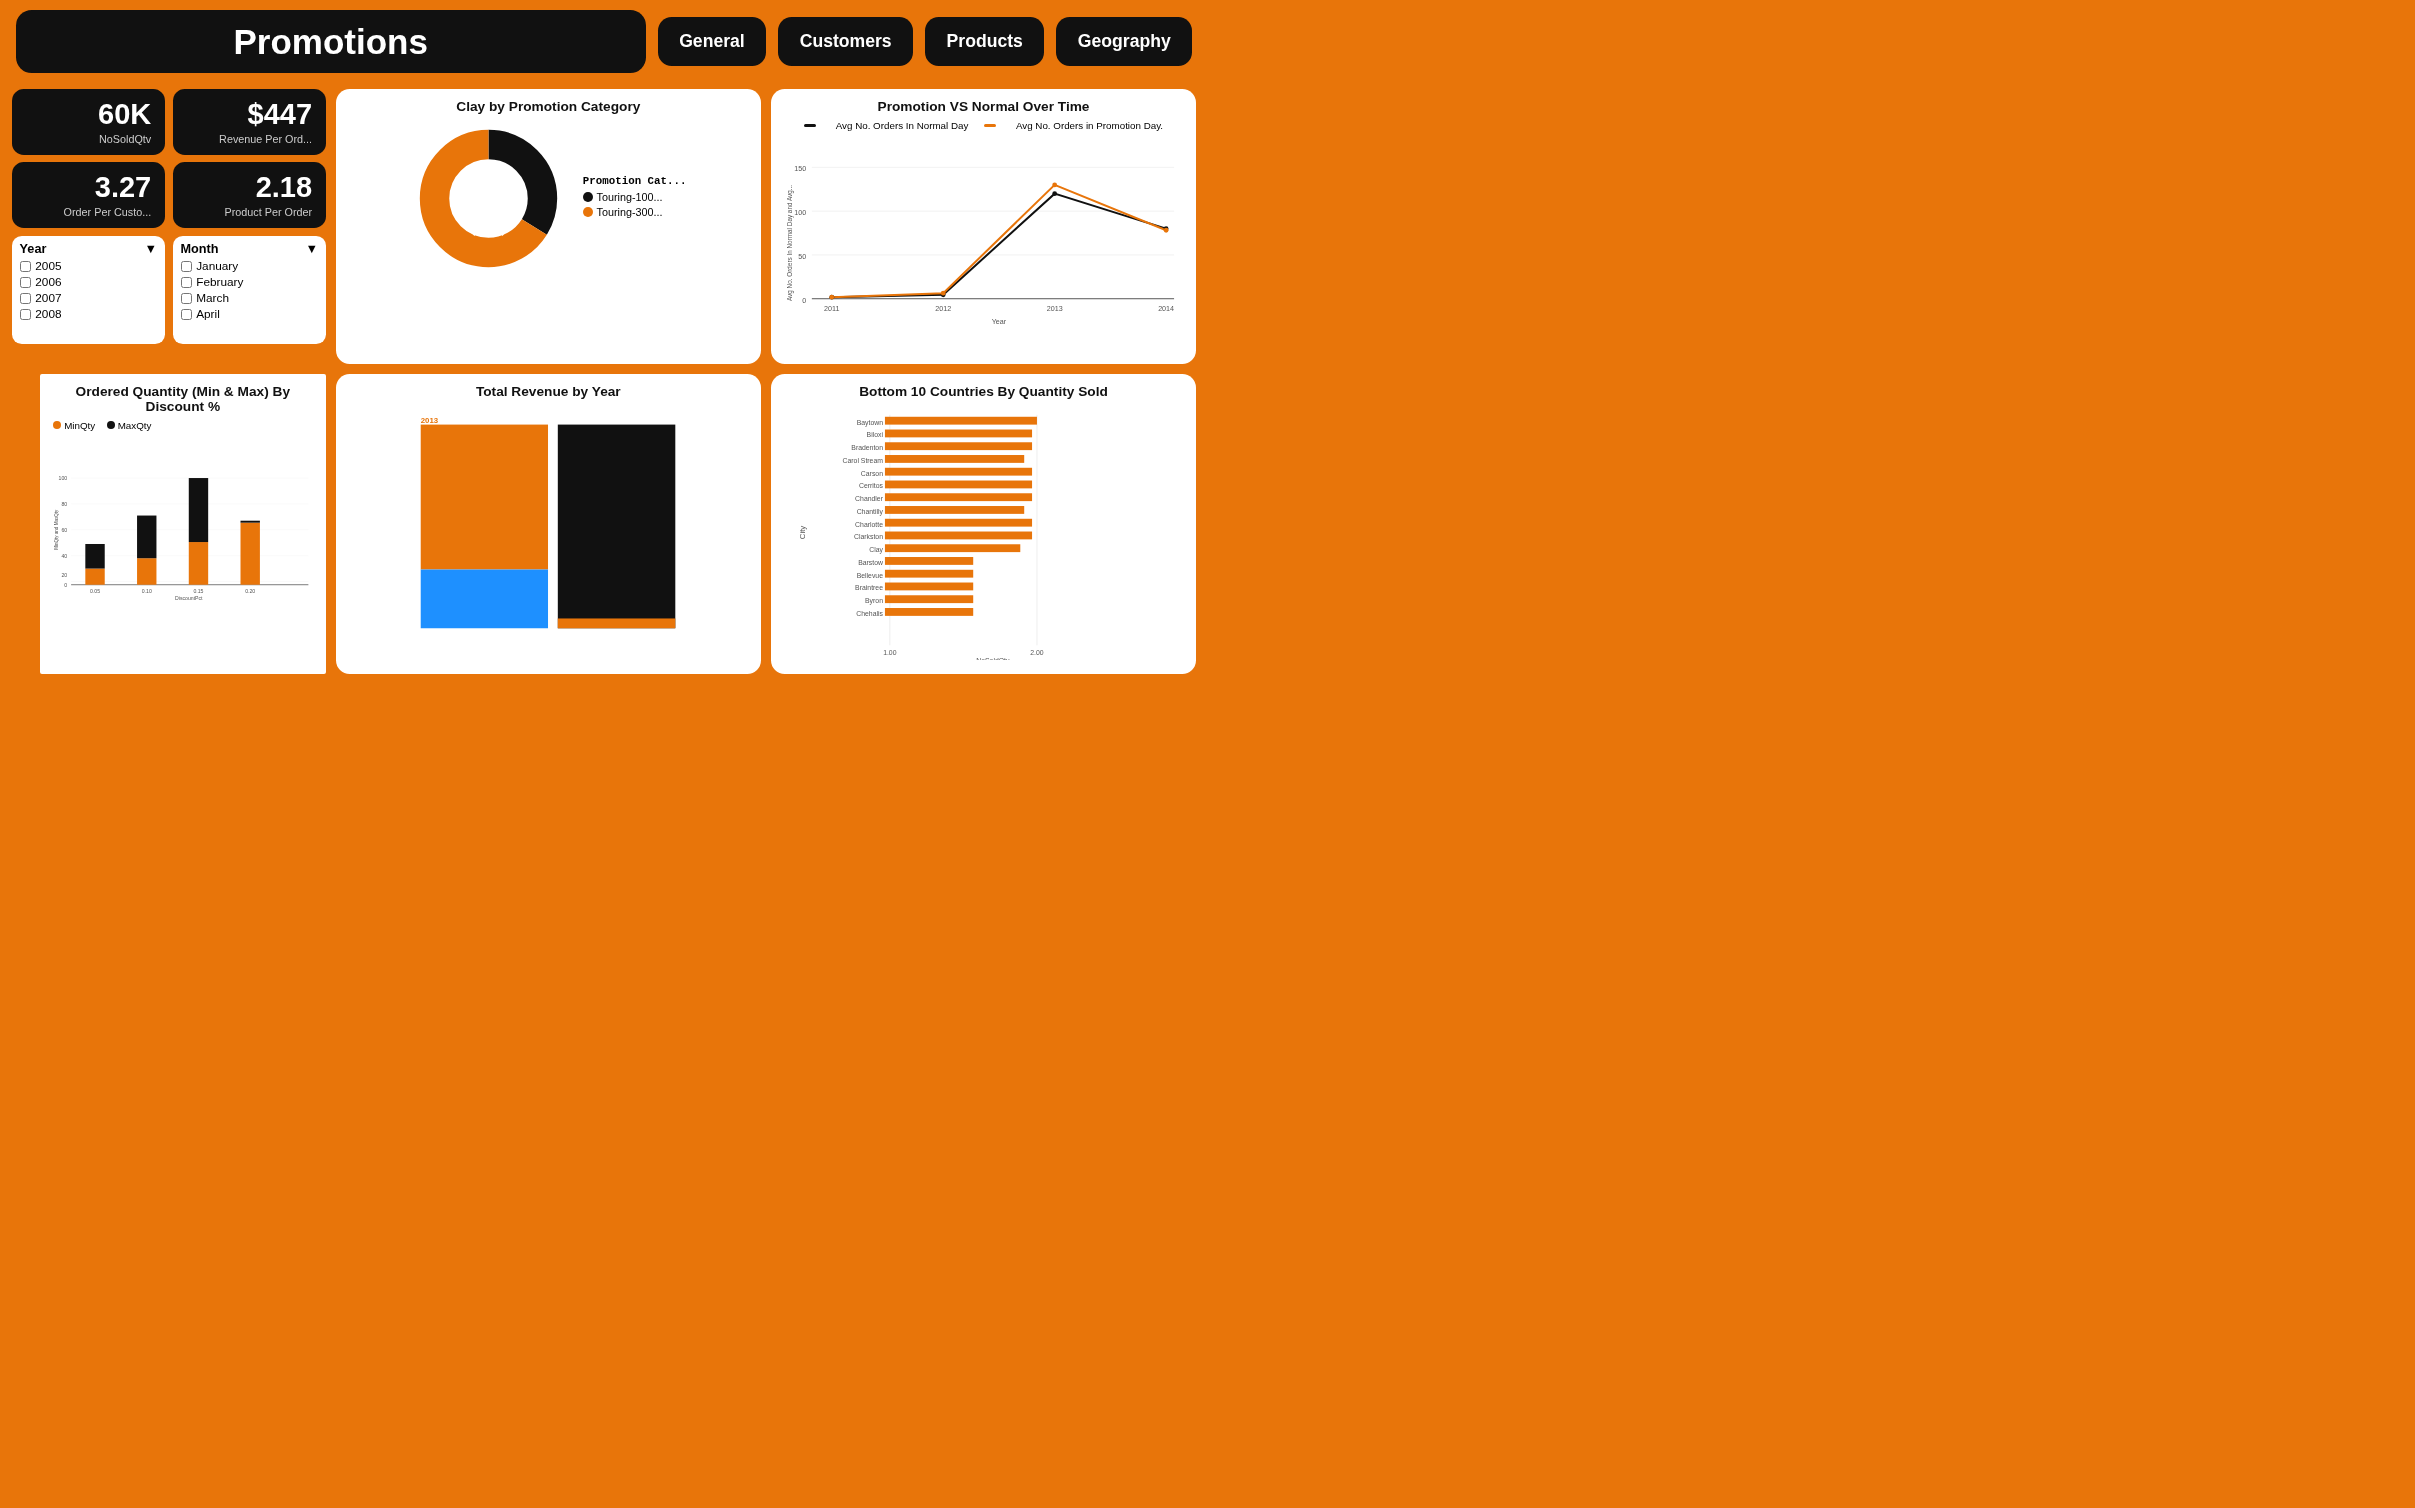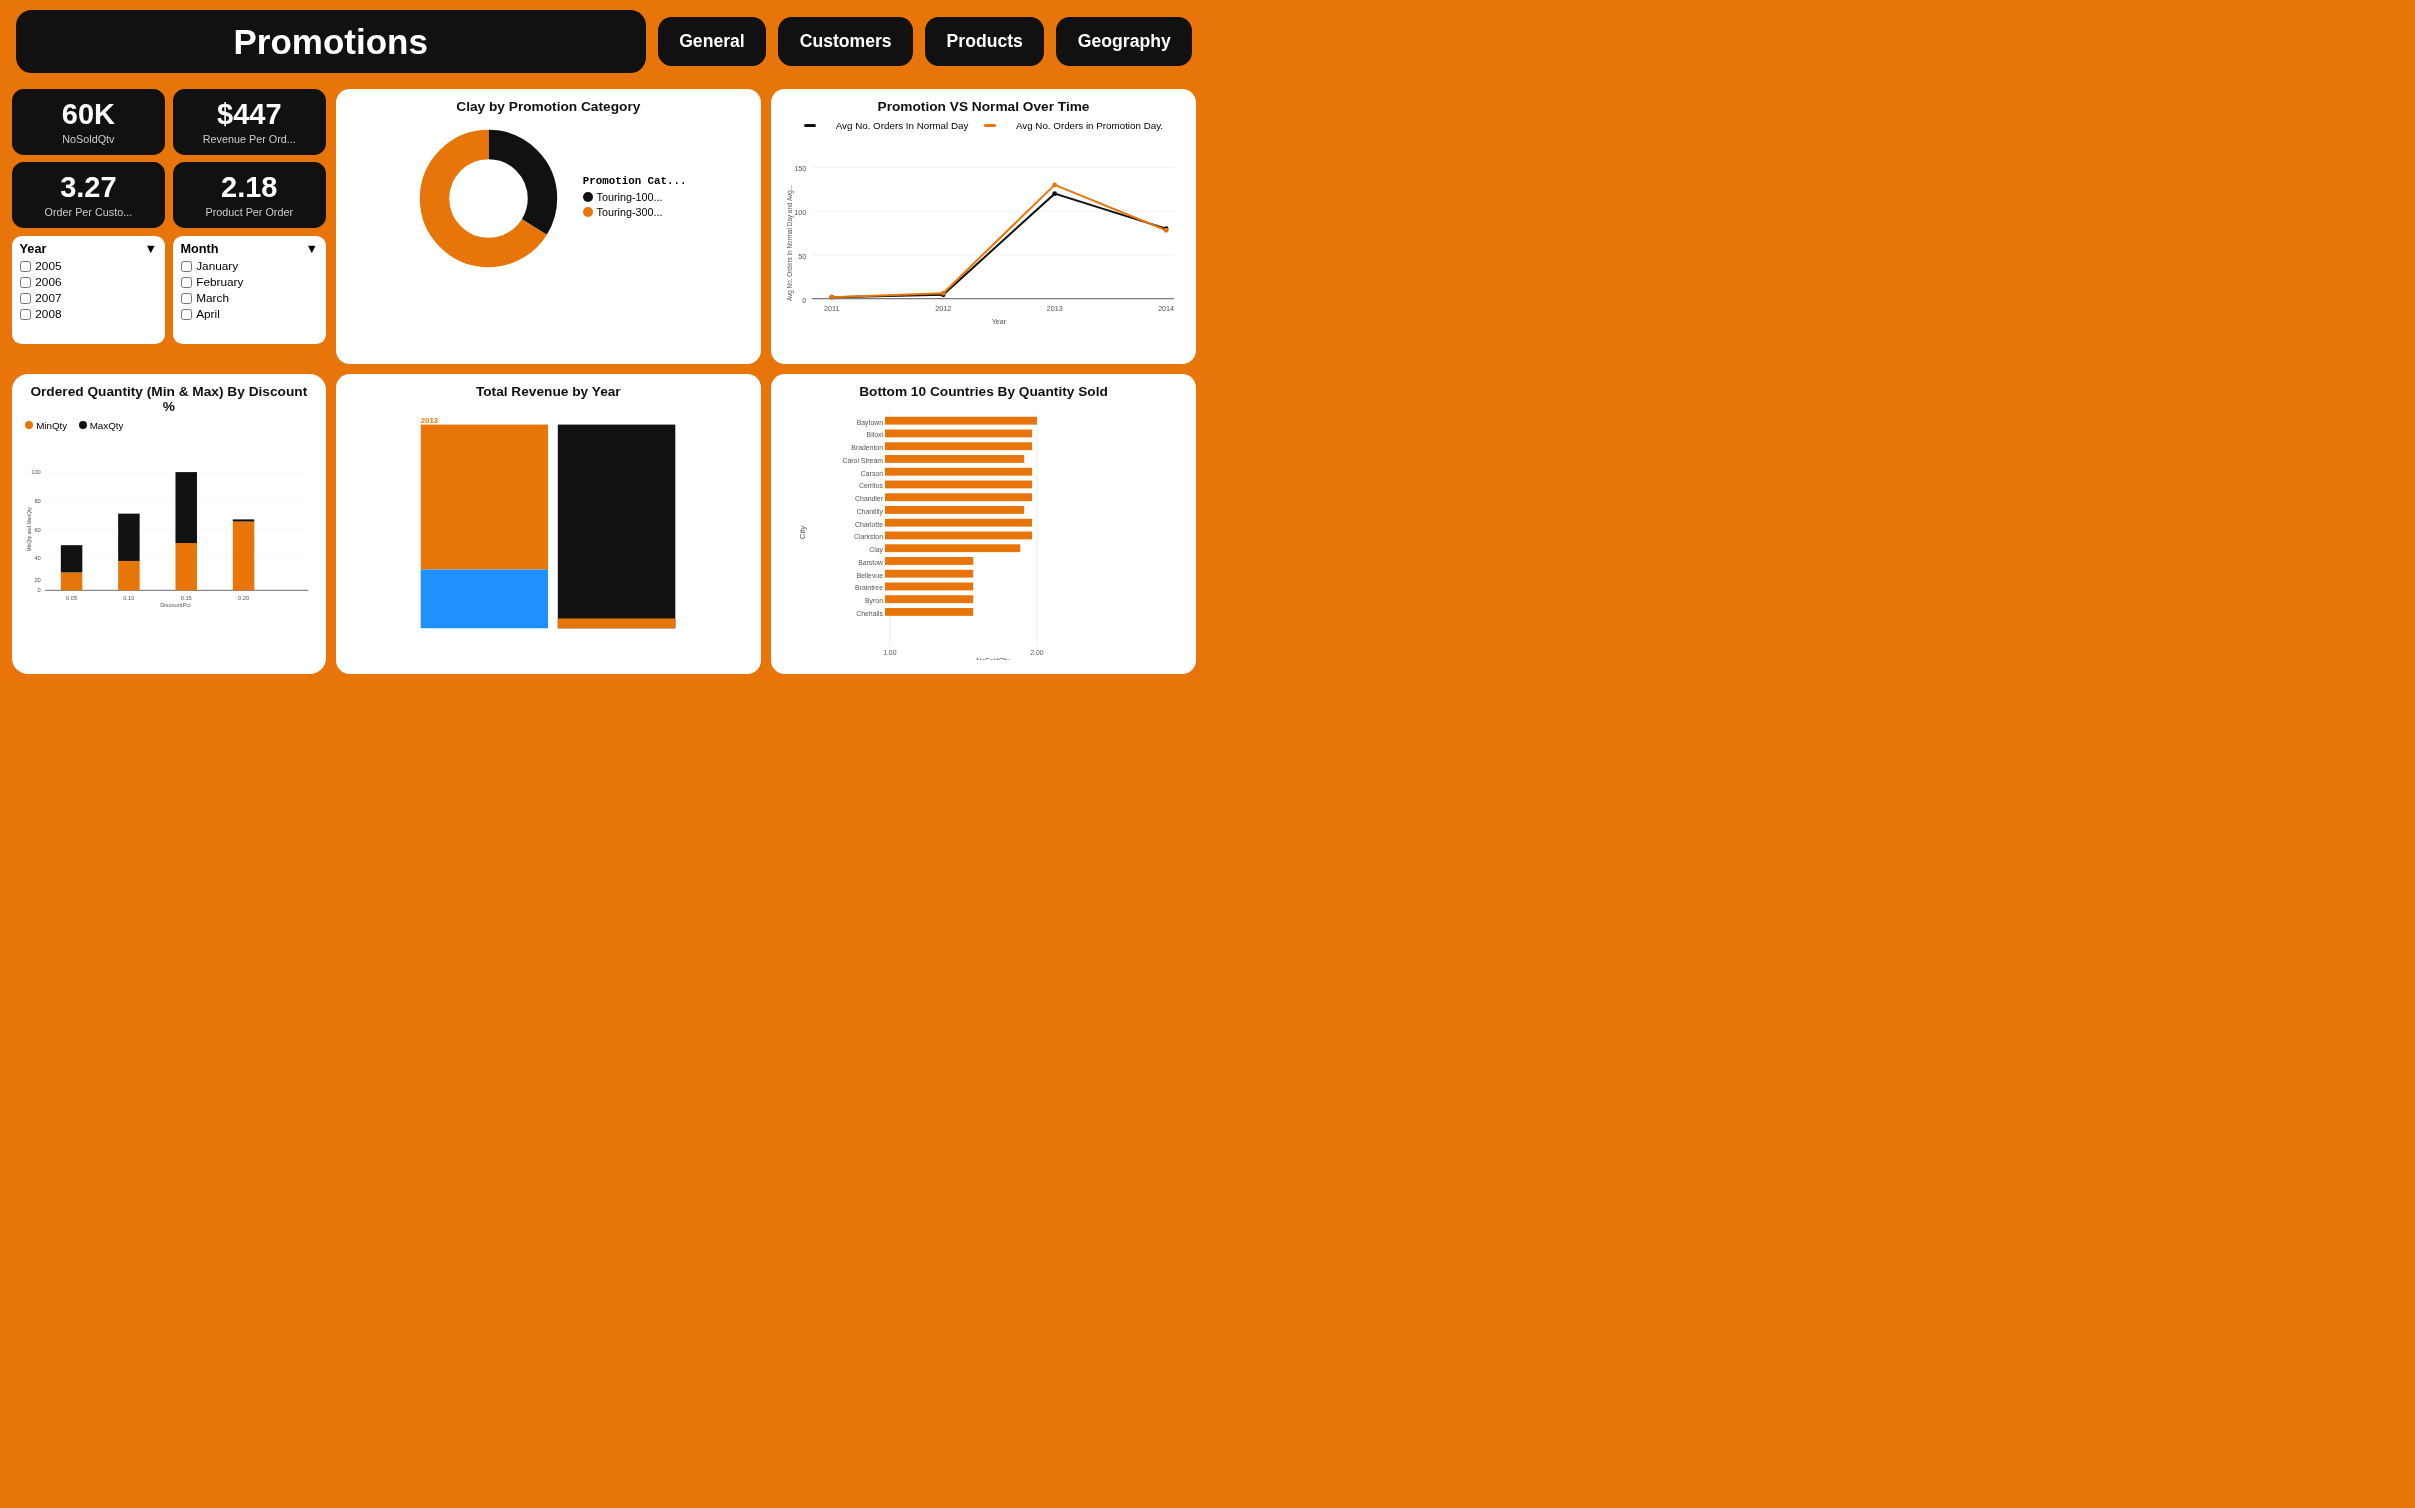--- a/index.html
+++ b/index.html
@@ -62,21 +62,21 @@
     .kpi-row {
       display: flex;
       gap: 7.8px;
     }
     .kpi-card {
       background: #111;
       border-radius: 11.8px;
       flex: 1;
       padding: 9.8px 13.7px;
       color: #fff;
-      text-align: center;
+      text-align: right;
     }
     .kpi-card .kpi-value {
       font-size: 29px;
       font-weight: 900;
       line-height: 1.1;
     }
     .kpi-card .kpi-label {
       font-size: 10.8px;
       color: #ccc;
       margin-top: 2px;
@@ -149,22 +149,23 @@
       padding: 9.8px 13.7px;
     }
     .line-legend { display: flex; gap: 15.7px; justify-content: center; font-size: 9.8px; margin-bottom: 3.9px; }
     .line-legend-item { display: flex; align-items: center; gap: 20px; }
 
     
     .bottom-left {
       grid-column: 1 / 2;
       grid-row: 2;
       background: #fff;
-      border-radius: 16px;
-      padding: 9.8px 13.7px;
+      border-radius: 2px;
+      padding: 9.8px 13.7px;
+      margin-left: 28px;
     }
     .bottom-mid {
       grid-column: 2;
       grid-row: 2;
       background: #fff;
       border-radius: 13.7px;
       padding: 9.8px 13.7px;
     }
     .bottom-right {
       grid-column: 3;

